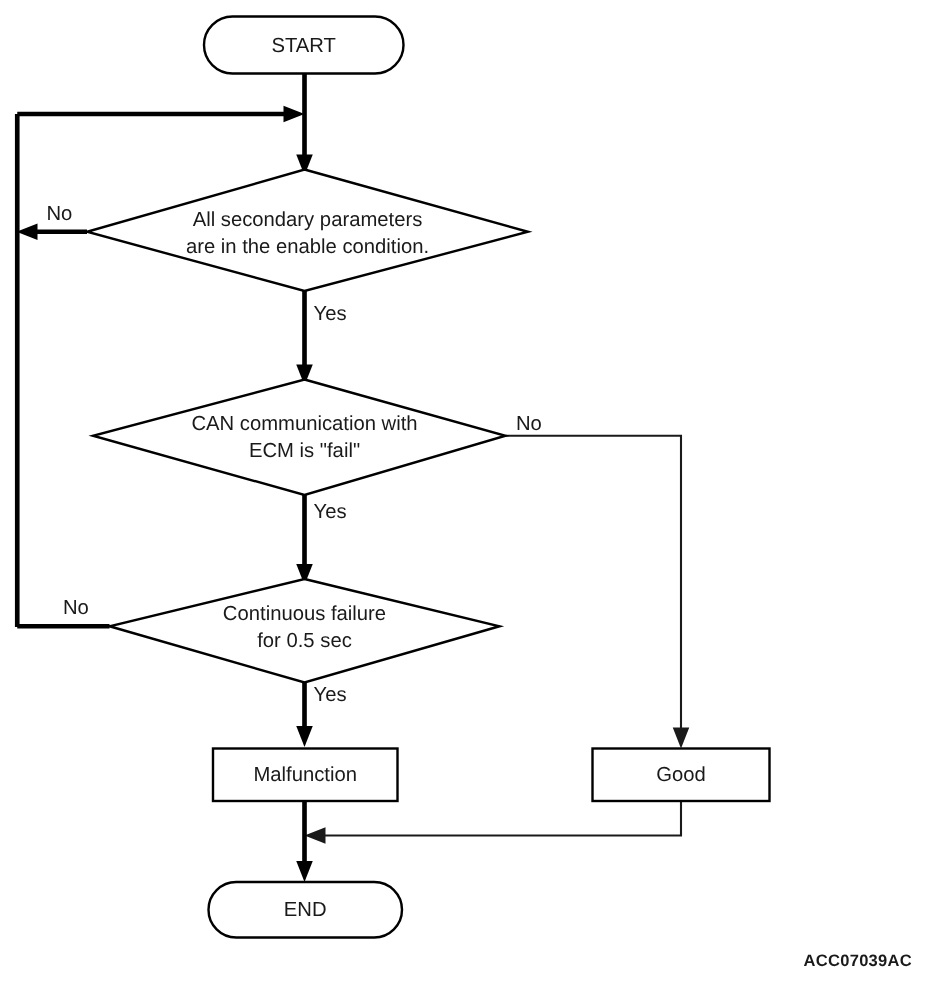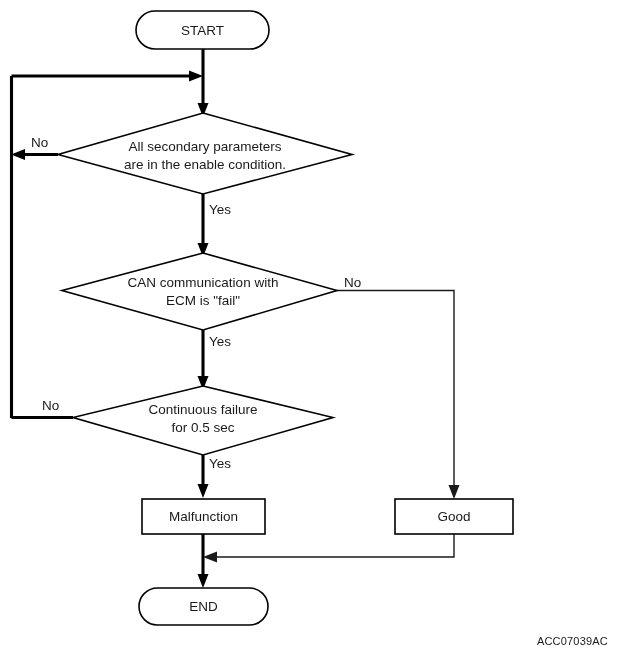--- a/index.html
+++ b/index.html
@@ -68,21 +68,21 @@
   .arrow-thin {
     fill: #1a1a1a;
     stroke: none;
   }
   .watermark {
     position: absolute;
     right: 10px;
     bottom: 9px;
     font-family: "Liberation Sans", sans-serif;
     font-size: 11px;
-    font-weight: normal;
+    font-weight: bold;
     color: #1a1a1a;
     letter-spacing: 0.2px;
   }
 </style>
 </head>
 <body>
 
 <div id="flow-root">
 
   <svg id="flow-svg" viewBox="0 0 618 656">

